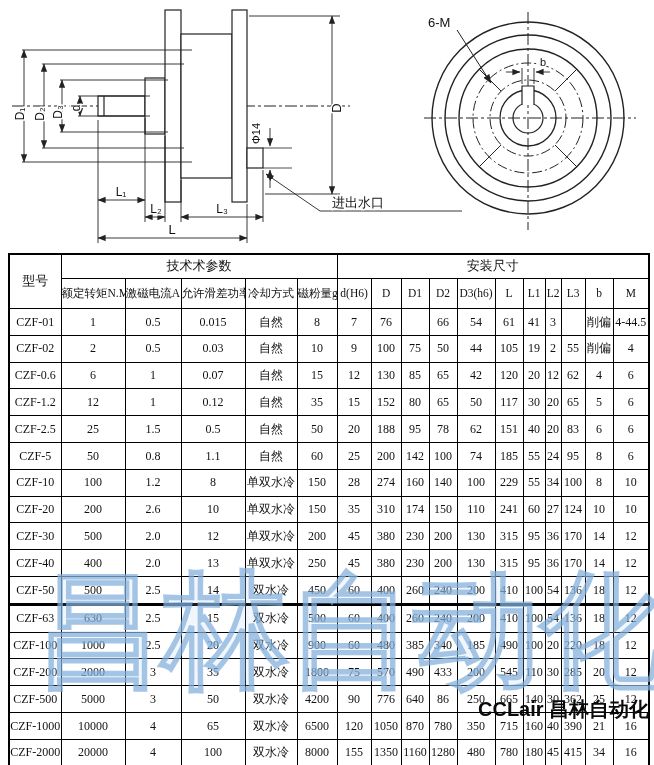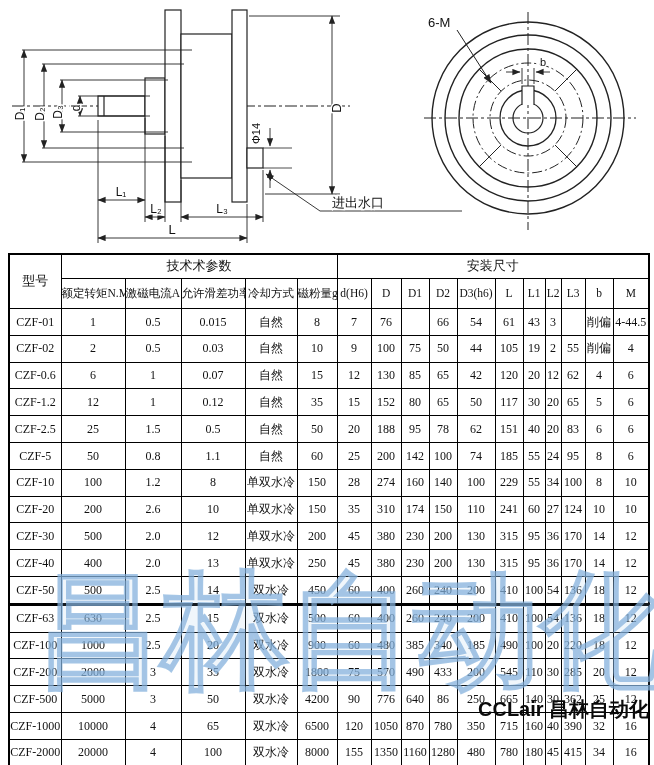--- a/index.html
+++ b/index.html
@@ -190,21 +190,21 @@
           <td>0.5</td>
           <td>0.015</td>
           <td>自然</td>
           <td>8</td>
           <td>7</td>
           <td>76</td>
           <td></td>
           <td>66</td>
           <td>54</td>
           <td>61</td>
-          <td>43</td>
+          <td>41</td>
           <td>3</td>
           <td></td>
           <td>削偏</td>
           <td>4-44.5</td>
         </tr>
         <tr>
           <td>CZF-02</td>
           <td>2</td>
           <td>0.5</td>
           <td>0.03</td>
@@ -478,21 +478,21 @@
           <td>6500</td>
           <td>120</td>
           <td>1050</td>
           <td>870</td>
           <td>780</td>
           <td>350</td>
           <td>715</td>
           <td>160</td>
           <td>40</td>
           <td>390</td>
-          <td>32</td>
+          <td>21</td>
           <td>16</td>
         </tr>
         <tr>
           <td>CZF-2000</td>
           <td>20000</td>
           <td>4</td>
           <td>100</td>
           <td>双水冷</td>
           <td>8000</td>
           <td>155</td>

